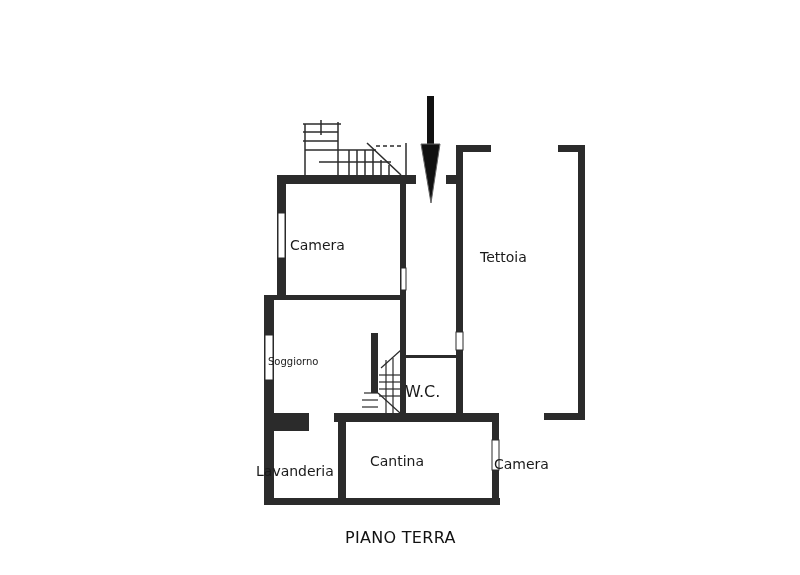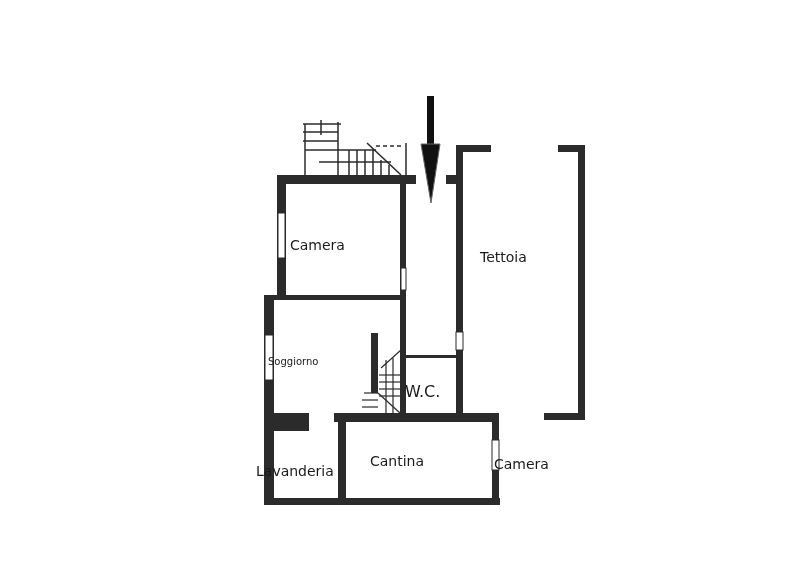--- a/index.html
+++ b/index.html
@@ -139,13 +139,14 @@
   </svg>
 
   <div class="room-label lbl-camera">Camera</div>
   <div class="room-label lbl-garage">Tettoia</div>
   <div class="room-label lbl-soggiorno">Soggiorno</div>
   <div class="room-label lbl-wc">W.C.</div>
   <div class="room-label lbl-cantina">Cantina</div>
   <div class="room-label lbl-lavanderia">Lavanderia</div>
   <div class="room-label lbl-tettoia">Camera</div>
 
+  <div class="title">PIANO TERRA</div>
 </div>
 
 </body></html>

